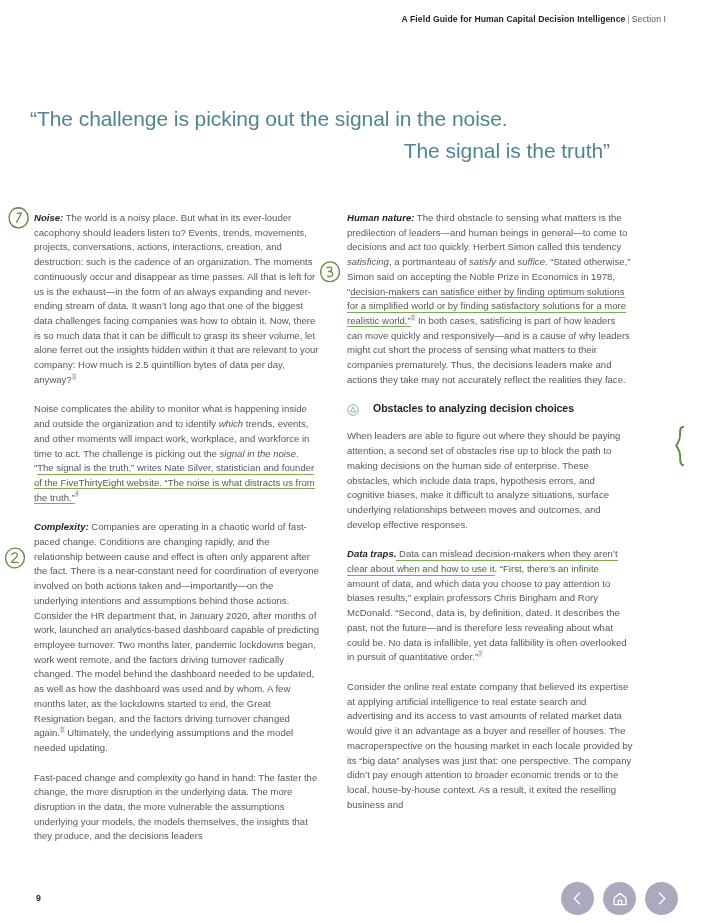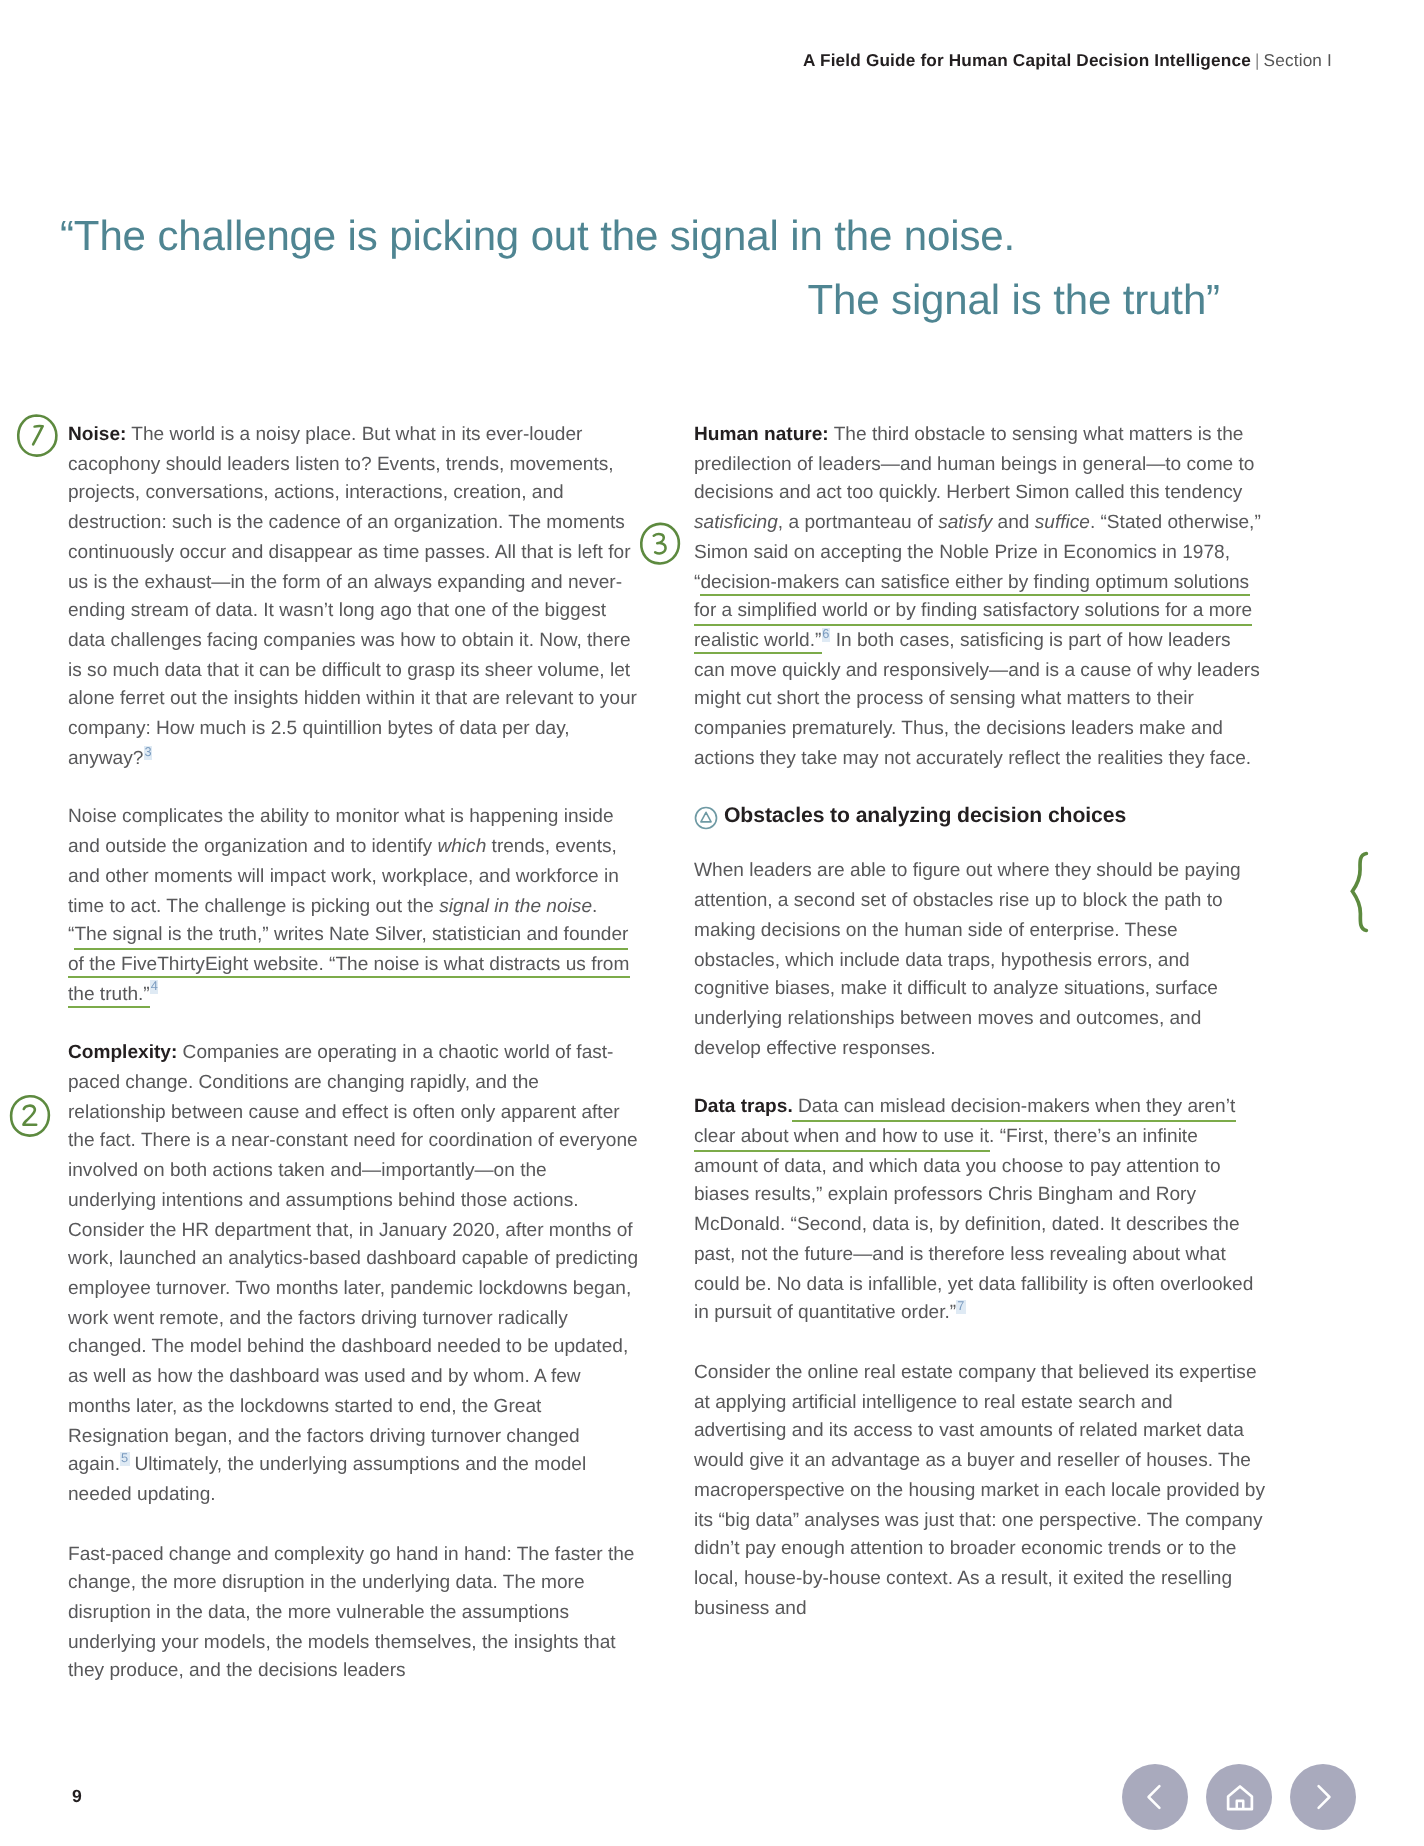--- a/index.html
+++ b/index.html
@@ -20,21 +20,21 @@
   .page {
     position: absolute;
     inset: 0;
     width: 712px;
     height: 923px;
   }
 
   
   .running-head {
     position: absolute;
-    top: 25px;
+    top: 14px;
     right: 46px;
     font-size: 8.6px;
     letter-spacing: 0.01em;
     white-space: nowrap;
   }
   .running-head .rh-title {
     font-weight: bold;
     color: #231f20;
   }
   .running-head .rh-sep {
@@ -88,20 +88,21 @@
   .col p {
     margin: 0 0 15px 0;
     font-size: 9.55px;
     line-height: 14.7px;
     color: #58585a;
     text-align: left;
   }
   .col p:last-child { margin-bottom: 0; }
   .lead-in {
     font-weight: bold;
+    font-style: italic;
     color: #231f20;
   }
   em { font-style: italic; }
   .hl {
     border-bottom: 1.1px solid #7cab4a;
     padding-bottom: 0.5px;
     color: #58585a;
     text-decoration: none;
   }
   sup.fn {
@@ -110,21 +111,21 @@
     line-height: 0;
     color: #7a9bbf;
     background: #dfeaf4;
     padding: 0 0.5px;
   }
 
   
   .subhead {
     display: flex;
     align-items: center;
-    gap: 3px;
+    gap: 14px;
     margin: 2px 0 15px 0;
   }
   .subhead-icon {
     flex: 0 0 auto;
     width: 12px;
     height: 12px;
     display: block;
   }
   .subhead-text {
     font-size: 10.6px;

